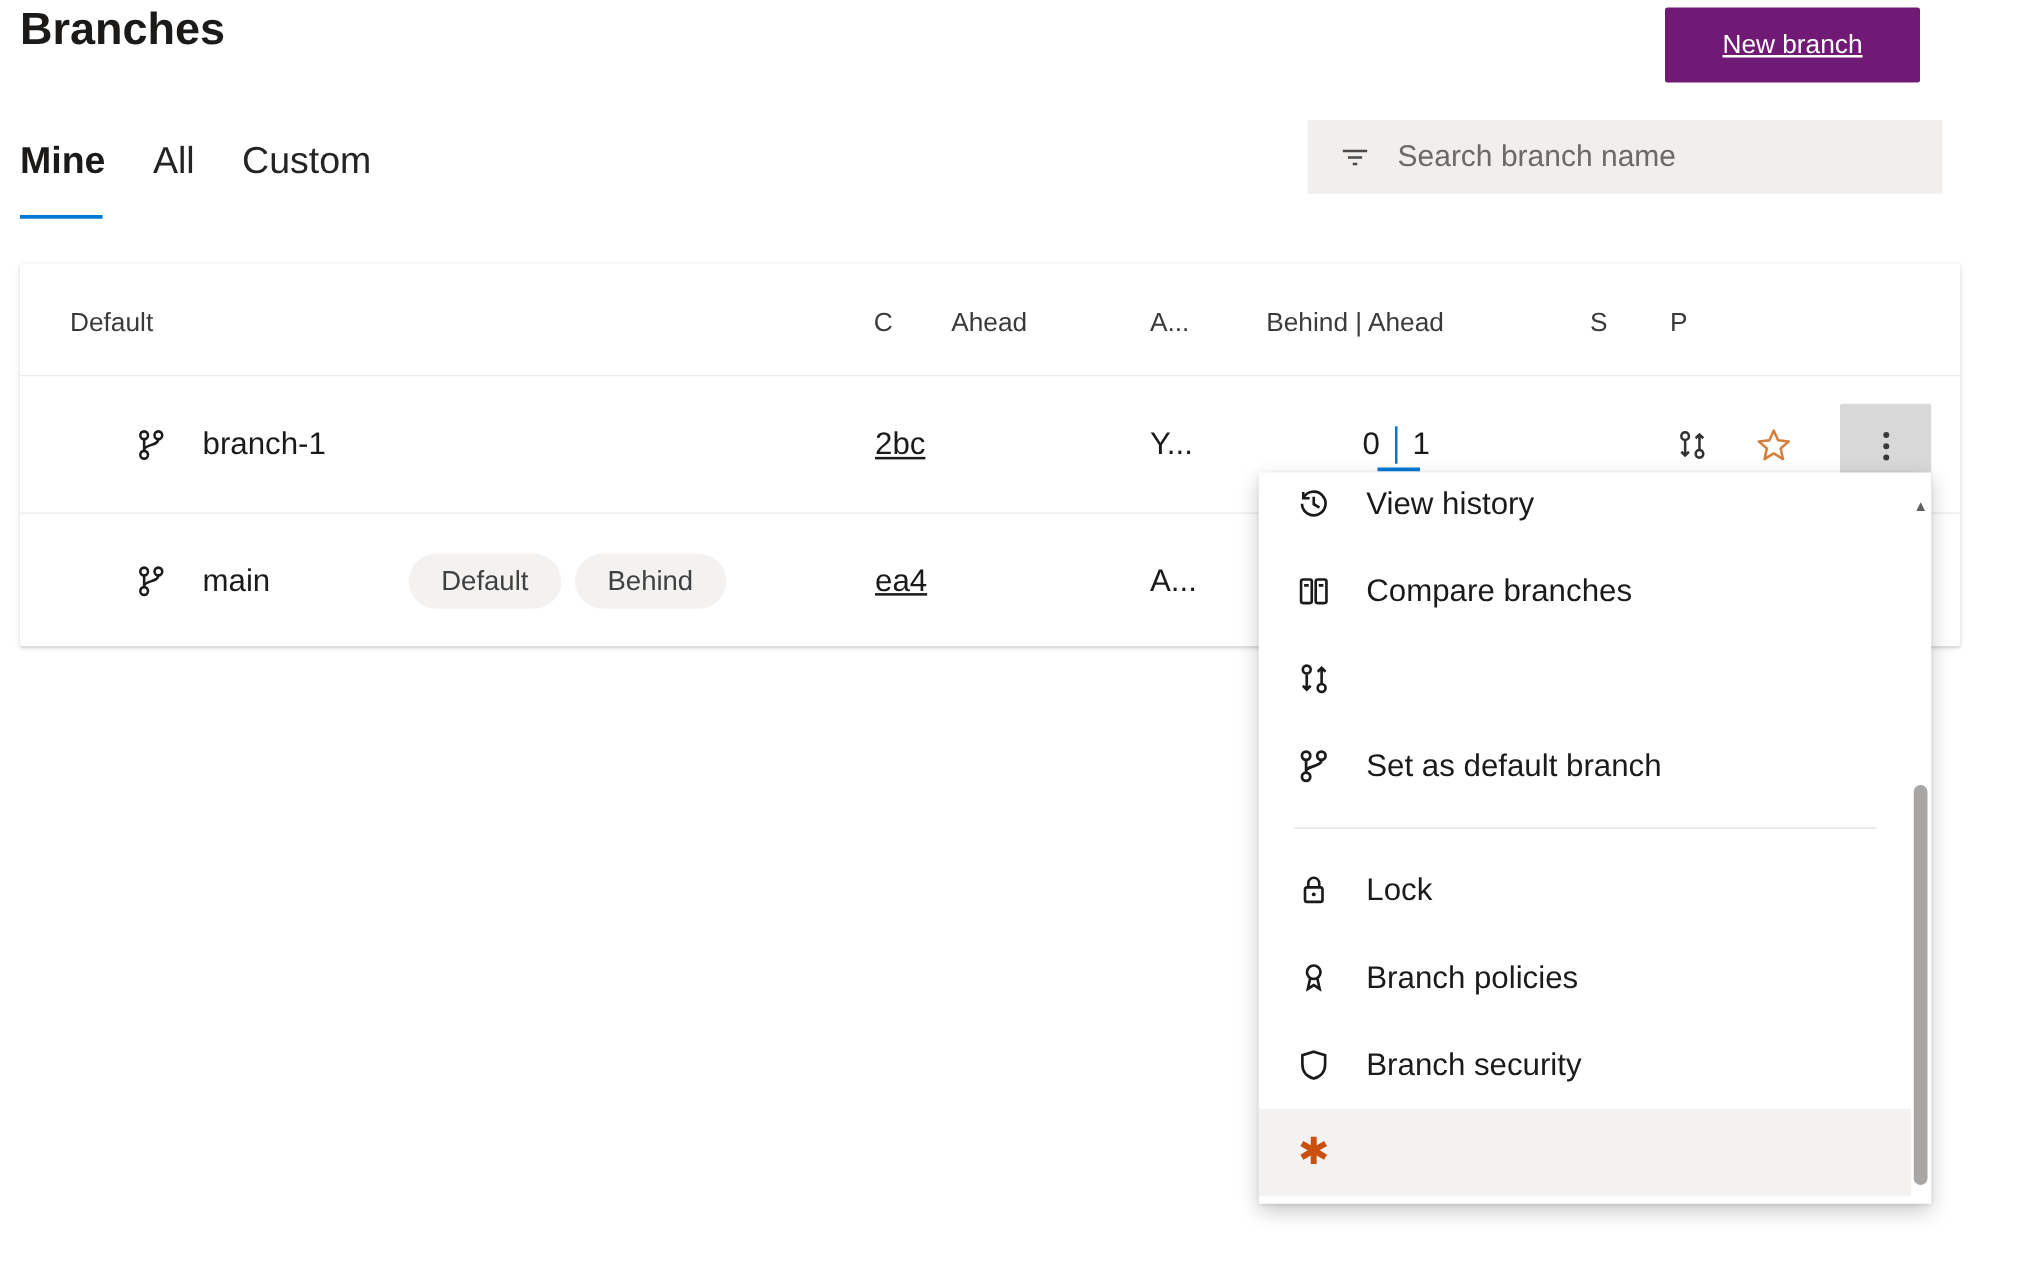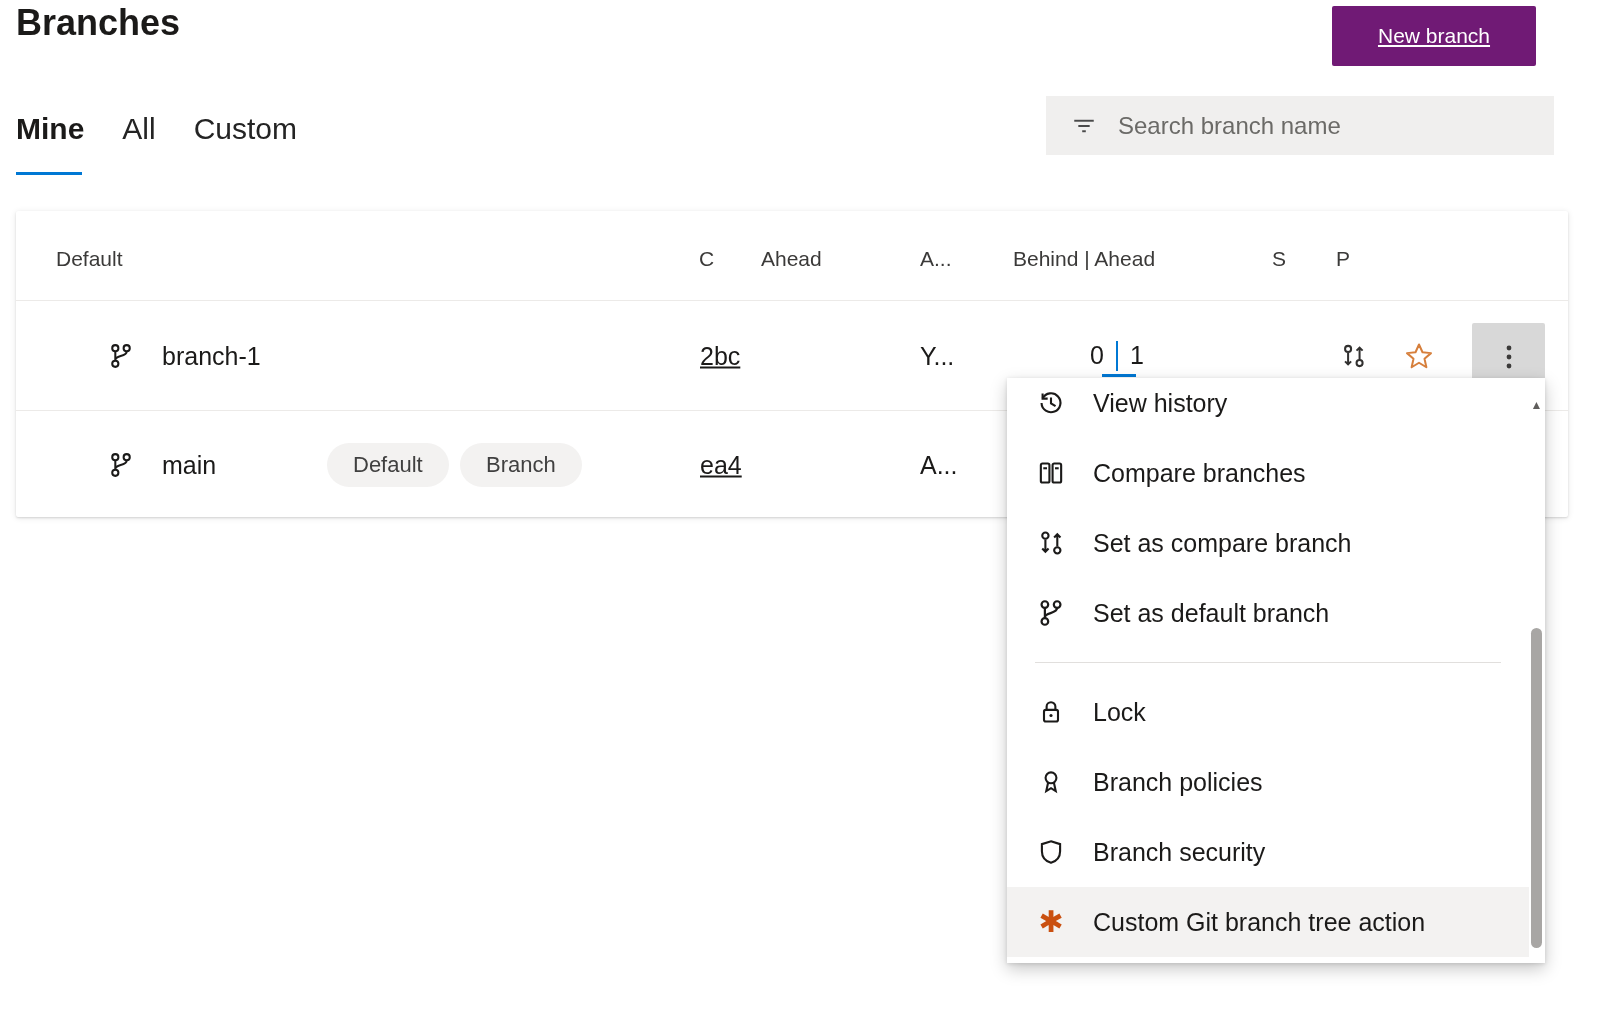--- a/index.html
+++ b/index.html
@@ -160,21 +160,21 @@
     <span class="cell branch-glyph">
       <svg width="26" height="26" viewBox="0 0 16 16" fill="none" stroke="currentColor" stroke-width="1.25">
         <circle cx="4.5" cy="3.2" r="1.9"></circle>
           <circle cx="4.5" cy="12.8" r="1.9"></circle>
           <circle cx="11.5" cy="3.2" r="1.9"></circle>
         <path d="M4.5 5.1 V10.9 M11.5 5.2 C11.5 8.5 4.5 7.6 4.5 10.4"></path>
       </svg>
     </span>
     <span class="cell branch-name">main</span>
     <span class="pill pill-default">Default</span>
-    <span class="pill pill-compare">Branch</span>
+    <span class="pill pill-compare">Behind</span>
     <span class="cell commit-link">ea4</span>
     <span class="cell authored">A...</span>
   </div>
 </div>
 
 <div class="context-menu">
   <div class="menu-scroll">
 
     <div class="menu-item first">
       <span class="menu-icon">
@@ -201,21 +201,20 @@
 
     <div class="menu-item">
       <span class="menu-icon">
         <svg width="28" height="28" viewBox="0 0 16 16" fill="none" stroke="currentColor" stroke-width="1.2">
           <circle cx="4.8" cy="3.8" r="1.8"></circle>
           <path d="M4.8 6 V13 M3 11.2 L4.8 13 L6.6 11.2"></path>
           <circle cx="11.6" cy="12.2" r="1.8"></circle>
           <path d="M11.6 10 V3 M9.8 4.8 L11.6 3 L13.4 4.8"></path>
         </svg>
       </span>
-      <span>Set as compare branch</span>
     </div>
 
     <div class="menu-item">
       <span class="menu-icon">
         <svg width="28" height="28" viewBox="0 0 16 16" fill="none" stroke="currentColor" stroke-width="1.25">
           <circle cx="4.5" cy="3.2" r="1.9"></circle>
             <circle cx="4.5" cy="12.8" r="1.9"></circle>
             <circle cx="11.5" cy="3.2" r="1.9"></circle>
           <path d="M4.5 5.1 V10.9 M11.5 5.2 C11.5 8.5 4.5 7.6 4.5 10.4"></path>
         </svg>
@@ -252,21 +251,20 @@
           <path d="M8 1.9 L13.2 3.5 V7.6 C13.2 11.2 11 13.3 8 14.2 C5 13.3 2.8 11.2 2.8 7.6 V3.5 Z"></path>
         </svg>
       </span>
       <span>Branch security</span>
     </div>
 
     <div class="menu-item highlighted">
       <span class="menu-icon">
         <span class="asterisk-glyph">✱</span>
       </span>
-      <span>Custom Git branch tree action</span>
     </div>
 
   </div>
 
   <div class="menu-scrollbar">
     <div class="menu-scroll-arrow">▲</div>
     <div class="menu-scroll-thumb"></div>
   </div>
 </div>
 

